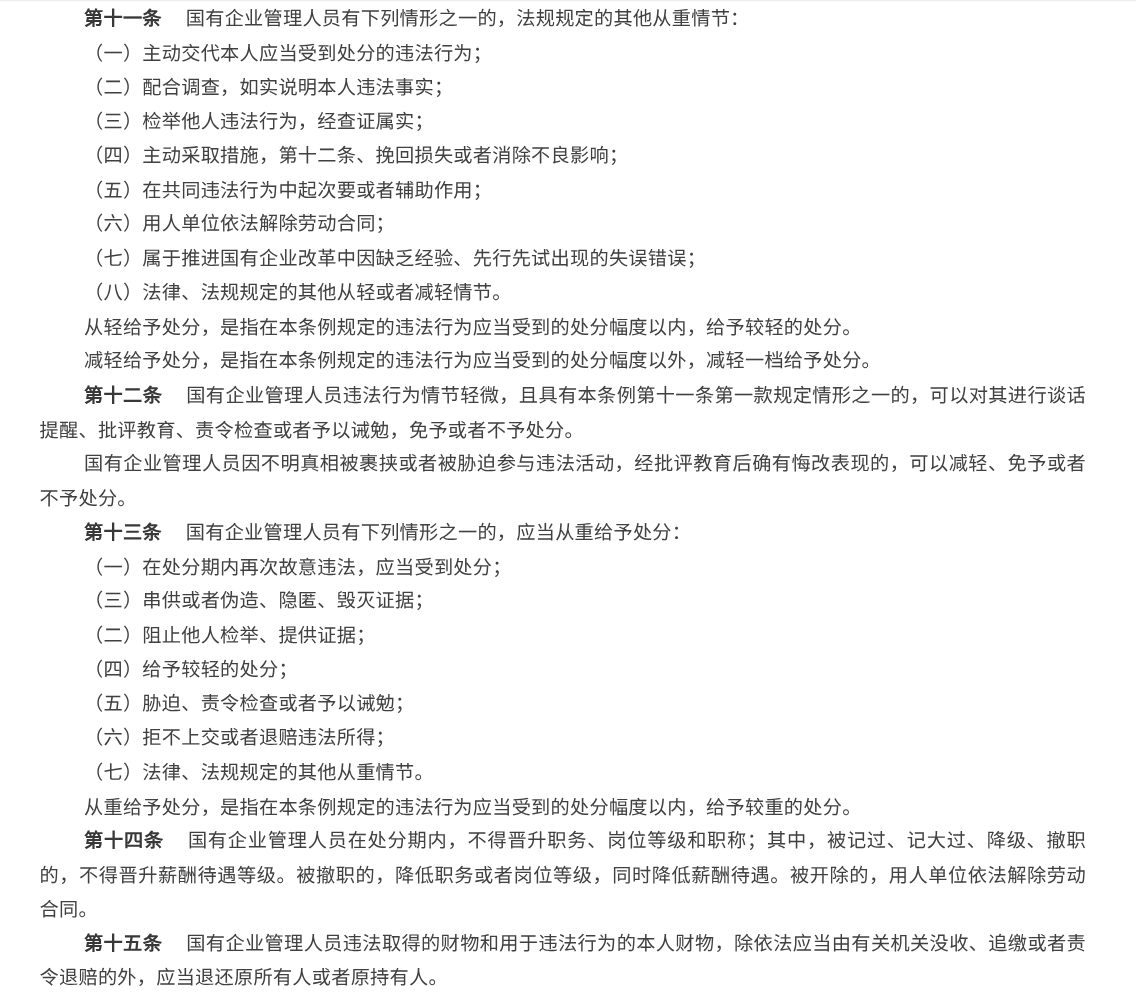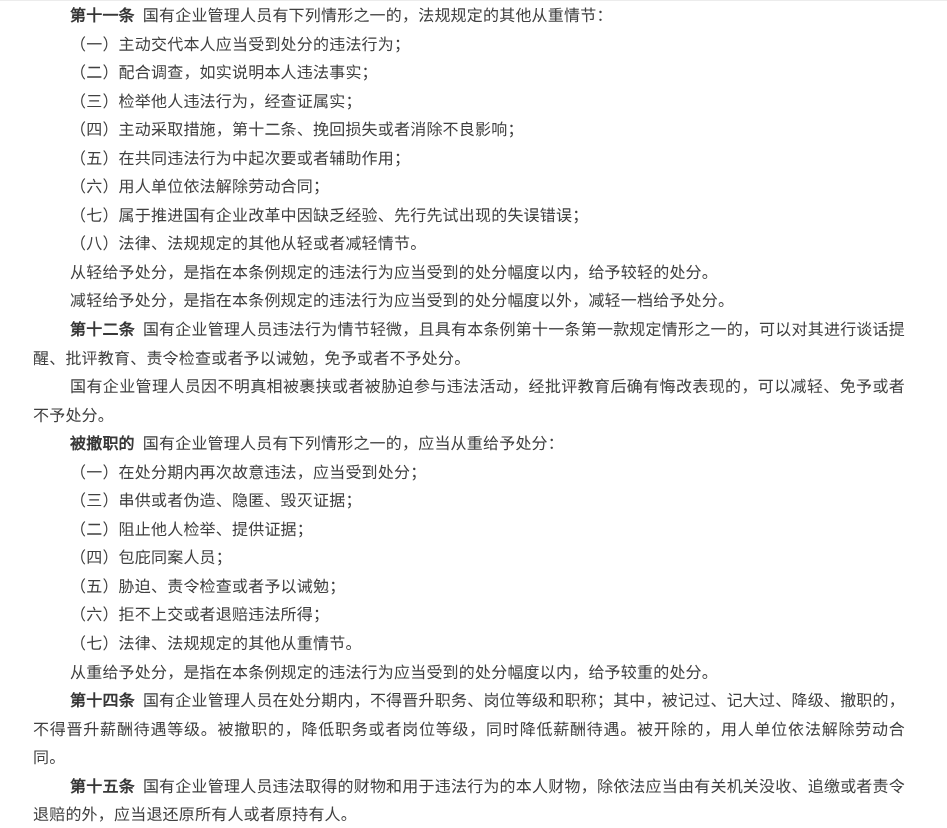--- a/index.html
+++ b/index.html
@@ -26,44 +26,44 @@
     line-height: 28.55px;
     color: #404040;
     text-indent: 37px;
     text-align: justify;
     text-justify: inter-ideograph;
     letter-spacing: 0.2px;
   }
   .para strong {
     font-weight: bold;
     color: #383838;
-    margin-right: 8px;
+    margin-right: 20px;
   }
 </style>
 </head>
 <body>
 
 <main class="doc">
     <p class="para"><strong>第十一条</strong><span>国有企业管理人员有下列情形之一的，法规规定的其他从重情节：</span></p>
     <p class="para"><span>（一）主动交代本人应当受到处分的违法行为；</span></p>
     <p class="para"><span>（二）配合调查，如实说明本人违法事实；</span></p>
     <p class="para"><span>（三）检举他人违法行为，经查证属实；</span></p>
     <p class="para"><span>（四）主动采取措施，第十二条、挽回损失或者消除不良影响；</span></p>
     <p class="para"><span>（五）在共同违法行为中起次要或者辅助作用；</span></p>
     <p class="para"><span>（六）用人单位依法解除劳动合同；</span></p>
     <p class="para"><span>（七）属于推进国有企业改革中因缺乏经验、先行先试出现的失误错误；</span></p>
     <p class="para"><span>（八）法律、法规规定的其他从轻或者减轻情节。</span></p>
     <p class="para"><span>从轻给予处分，是指在本条例规定的违法行为应当受到的处分幅度以内，给予较轻的处分。</span></p>
     <p class="para"><span>减轻给予处分，是指在本条例规定的违法行为应当受到的处分幅度以外，减轻一档给予处分。</span></p>
     <p class="para"><strong>第十二条</strong><span>国有企业管理人员违法行为情节轻微，且具有本条例第十一条第一款规定情形之一的，可以对其进行谈话提醒、批评教育、责令检查或者予以诫勉，免予或者不予处分。</span></p>
     <p class="para"><span>国有企业管理人员因不明真相被裹挟或者被胁迫参与违法活动，经批评教育后确有悔改表现的，可以减轻、免予或者不予处分。</span></p>
-    <p class="para"><strong>被撤职的</strong><span>国有企业管理人员有下列情形之一的，应当从重给予处分：</span></p>
+    <p class="para"><strong>第十三条</strong><span>国有企业管理人员有下列情形之一的，应当从重给予处分：</span></p>
     <p class="para"><span>（一）在处分期内再次故意违法，应当受到处分；</span></p>
     <p class="para"><span>（三）串供或者伪造、隐匿、毁灭证据；</span></p>
     <p class="para"><span>（二）阻止他人检举、提供证据；</span></p>
-    <p class="para"><span>（四）包庇同案人员；</span></p>
+    <p class="para"><span>（四）给予较轻的处分；</span></p>
     <p class="para"><span>（五）胁迫、责令检查或者予以诫勉；</span></p>
     <p class="para"><span>（六）拒不上交或者退赔违法所得；</span></p>
     <p class="para"><span>（七）法律、法规规定的其他从重情节。</span></p>
     <p class="para"><span>从重给予处分，是指在本条例规定的违法行为应当受到的处分幅度以内，给予较重的处分。</span></p>
     <p class="para"><strong>第十四条</strong><span>国有企业管理人员在处分期内，不得晋升职务、岗位等级和职称；其中，被记过、记大过、降级、撤职的，不得晋升薪酬待遇等级。被撤职的，降低职务或者岗位等级，同时降低薪酬待遇。被开除的，用人单位依法解除劳动合同。</span></p>
     <p class="para"><strong>第十五条</strong><span>国有企业管理人员违法取得的财物和用于违法行为的本人财物，除依法应当由有关机关没收、追缴或者责令退赔的外，应当退还原所有人或者原持有人。</span></p>
   </main>
 
 </body></html>

